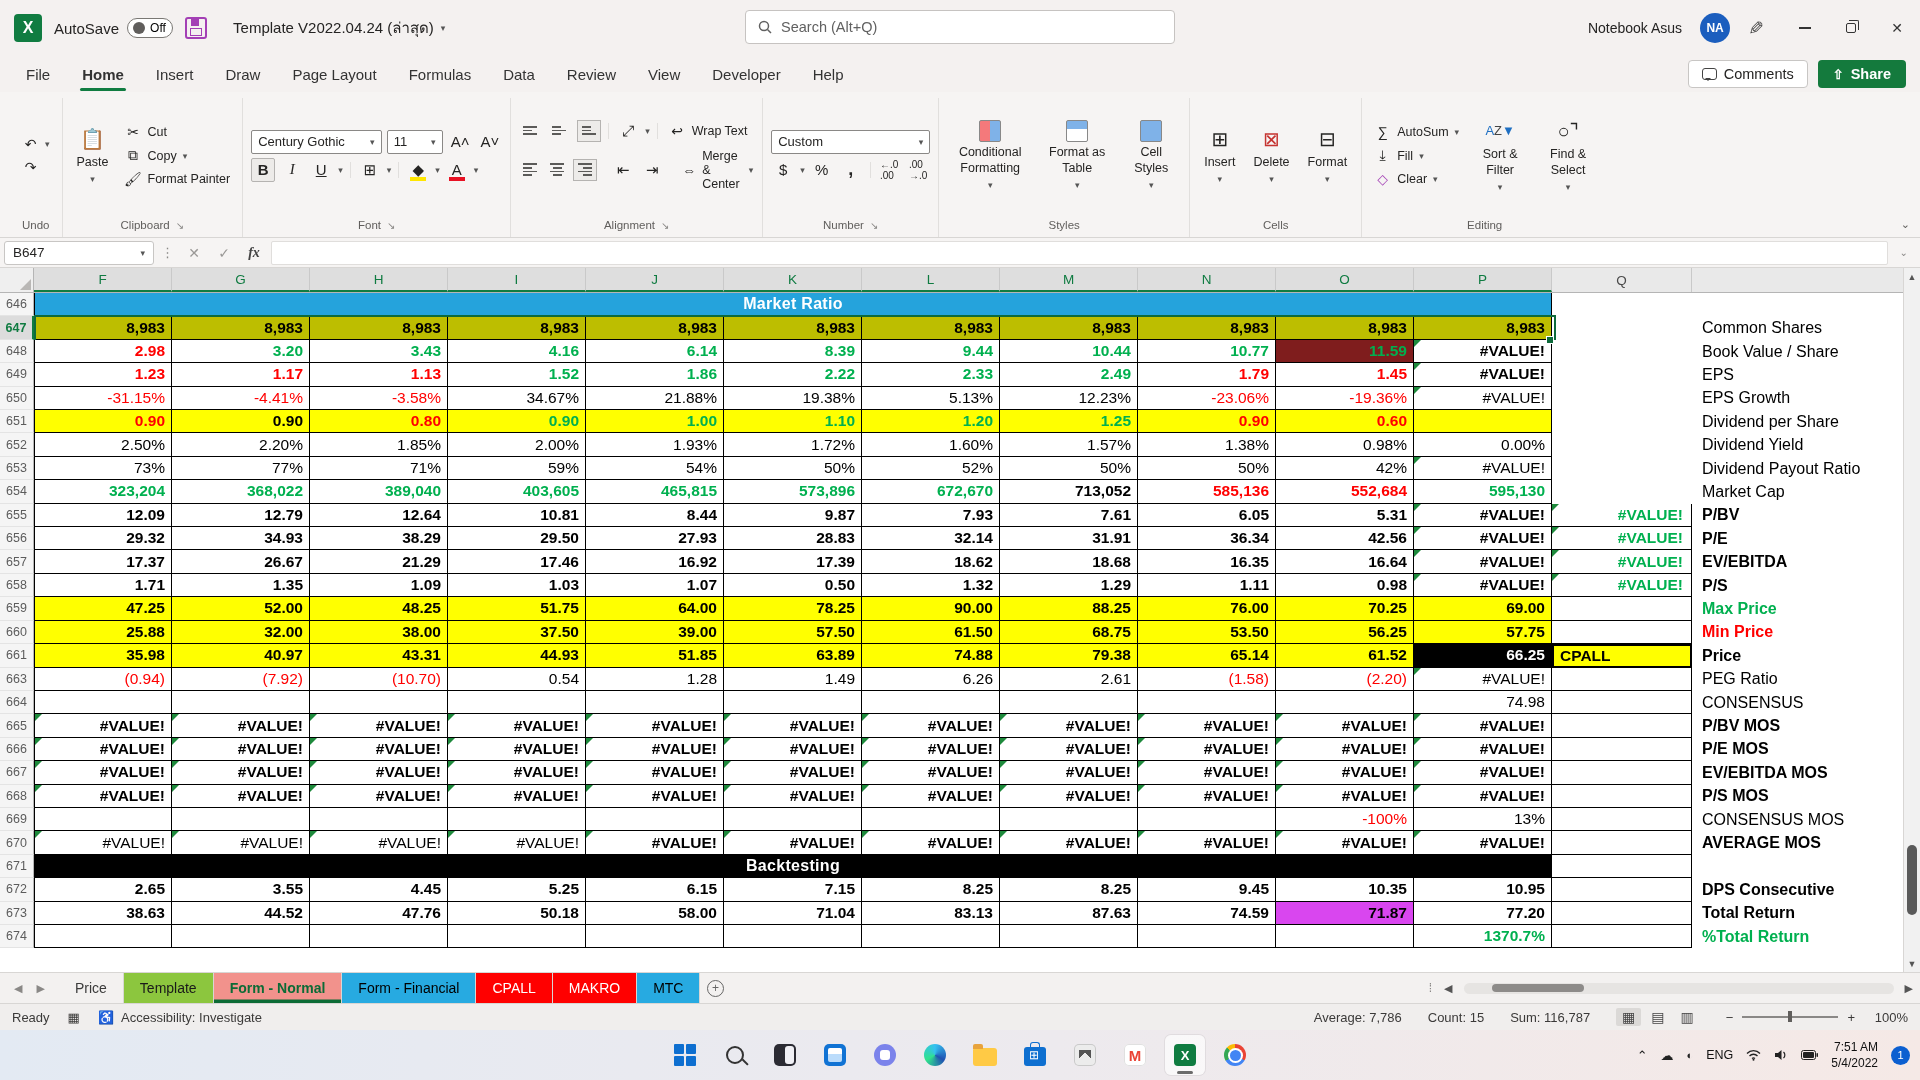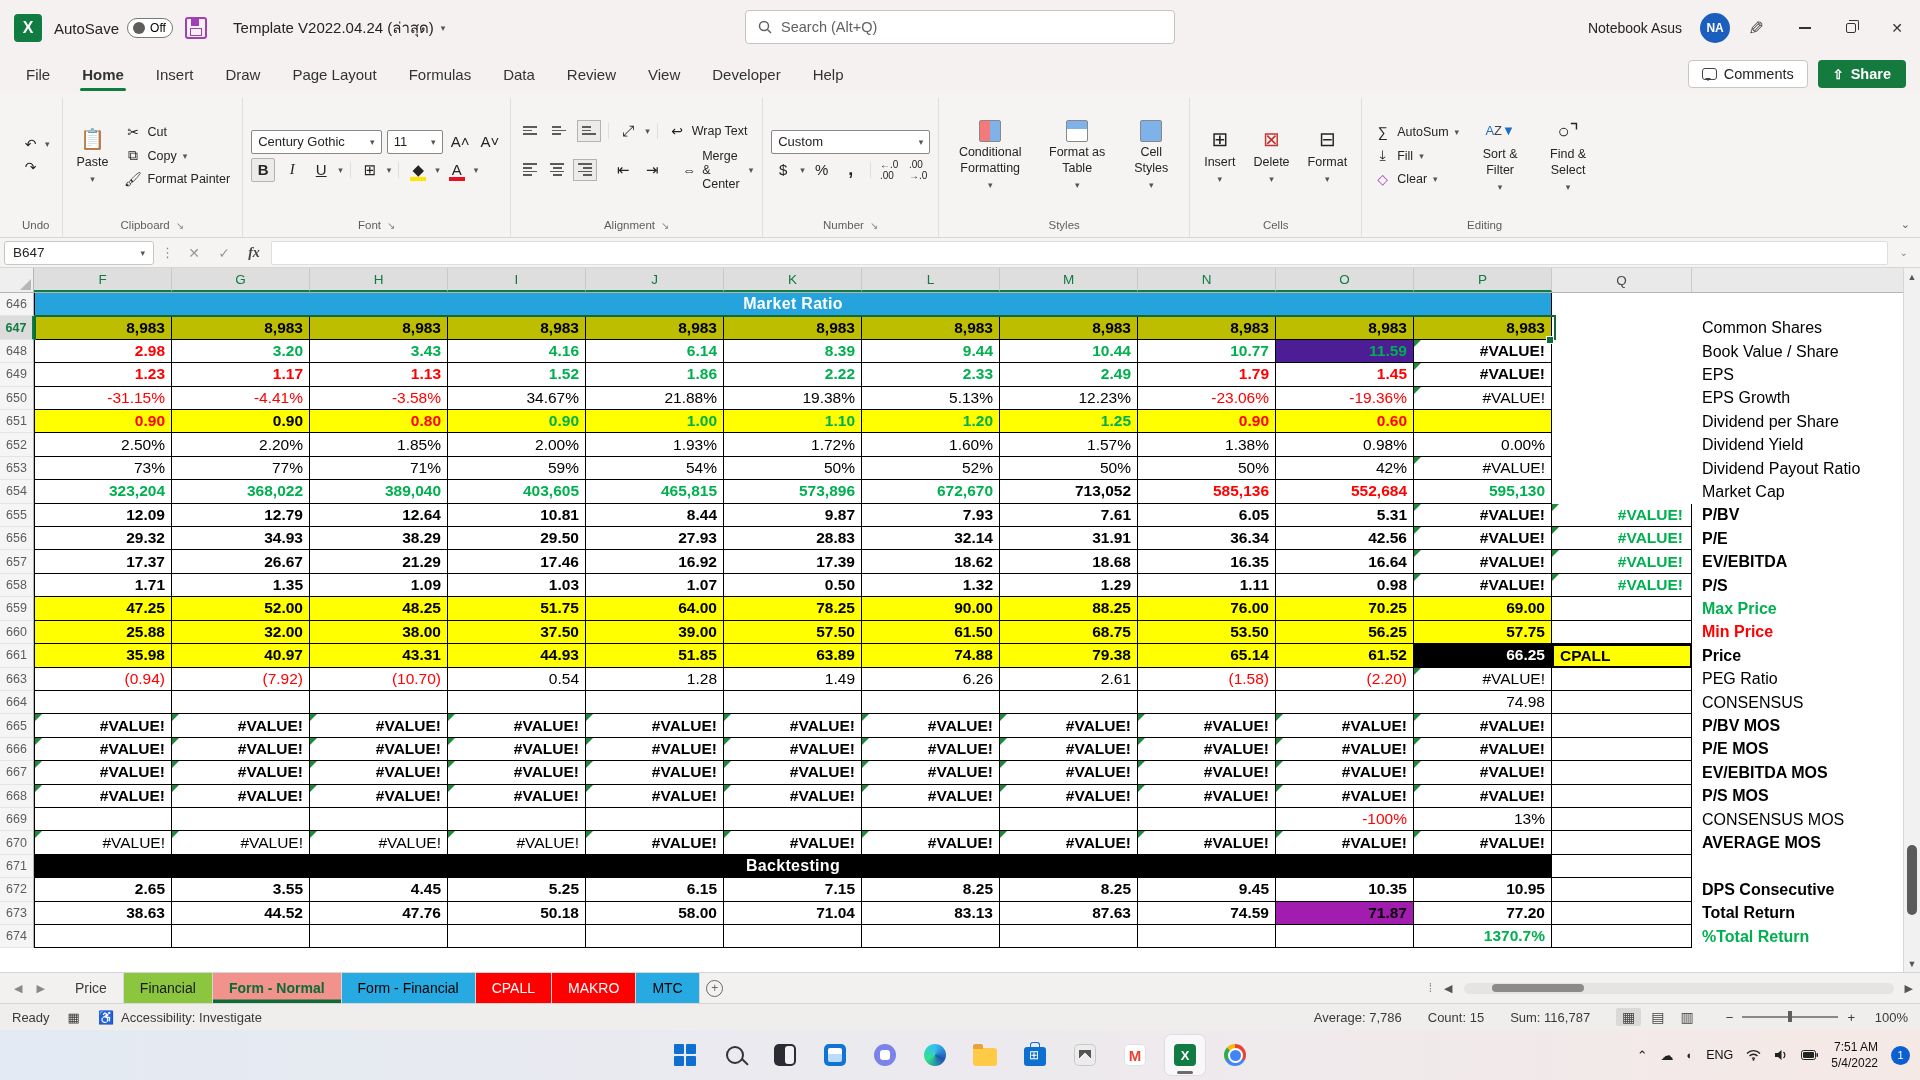--- a/index.html
+++ b/index.html
@@ -535,21 +535,21 @@
           <div class="gut">648</div>
           <div class="c first bold" style="color: rgb(255, 0, 0); background: rgb(255, 255, 255);">2.98</div>
           <div class="c bold" style="color: rgb(0, 176, 79); background: rgb(255, 255, 255);">3.20</div>
           <div class="c bold" style="color: rgb(0, 176, 79); background: rgb(255, 255, 255);">3.43</div>
           <div class="c bold" style="color: rgb(0, 176, 79); background: rgb(255, 255, 255);">4.16</div>
           <div class="c bold" style="color: rgb(0, 176, 79); background: rgb(255, 255, 255);">6.14</div>
           <div class="c bold" style="color: rgb(0, 176, 79); background: rgb(255, 255, 255);">8.39</div>
           <div class="c bold" style="color: rgb(0, 176, 79); background: rgb(255, 255, 255);">9.44</div>
           <div class="c bold" style="color: rgb(0, 176, 79); background: rgb(255, 255, 255);">10.44</div>
           <div class="c bold" style="color: rgb(0, 176, 79); background: rgb(255, 255, 255);">10.77</div>
-          <div class="c bold" style="color: rgb(0, 176, 79); background: #4c1d95;">11.59</div>
+          <div class="c bold" style="color: rgb(0, 176, 79); background: #7f1d1d;">11.59</div>
           <div class="c bold err" style="color: rgb(0, 0, 0); background: rgb(255, 255, 255);">#VALUE!</div>
           <div class="q"></div>
           <div class="lab" style="color: rgb(0, 0, 0);">Book Value / Share</div>
         </div>
         <div class="row">
           <div class="gut">649</div>
           <div class="c first bold" style="color: rgb(255, 0, 0); background: rgb(255, 255, 255);">1.23</div>
           <div class="c bold" style="color: rgb(255, 0, 0); background: rgb(255, 255, 255);">1.17</div>
           <div class="c bold" style="color: rgb(255, 0, 0); background: rgb(255, 255, 255);">1.13</div>
           <div class="c bold" style="color: rgb(0, 176, 79); background: rgb(255, 255, 255);">1.52</div>
@@ -909,21 +909,21 @@
           <div class="gut">673</div>
           <div class="c first bold" style="color: rgb(0, 0, 0); background: rgb(255, 255, 255); padding-left: 46px;">38.63</div>
           <div class="c bold" style="color: rgb(0, 0, 0); background: rgb(255, 255, 255);">44.52</div>
           <div class="c bold" style="color: rgb(0, 0, 0); background: rgb(255, 255, 255);">47.76</div>
           <div class="c bold" style="color: rgb(0, 0, 0); background: rgb(255, 255, 255);">50.18</div>
           <div class="c bold" style="color: rgb(0, 0, 0); background: rgb(255, 255, 255);">58.00</div>
           <div class="c bold" style="color: rgb(0, 0, 0); background: rgb(255, 255, 255);">71.04</div>
           <div class="c bold" style="color: rgb(0, 0, 0); background: rgb(255, 255, 255);">83.13</div>
           <div class="c bold" style="color: rgb(0, 0, 0); background: rgb(255, 255, 255);">87.63</div>
           <div class="c bold" style="color: rgb(0, 0, 0); background: rgb(255, 255, 255);">74.59</div>
-          <div class="c bold" style="color: rgb(0, 0, 0); background: #a21caf; text-align: center;">71.87</div>
+          <div class="c bold" style="color: rgb(0, 0, 0); background: #d946ef; text-align: center;">71.87</div>
           <div class="c bold" style="color: rgb(0, 0, 0); background: rgb(255, 255, 255);">77.20</div>
           <div class="q bordered" style="color: rgb(0, 0, 0);"></div>
           <div class="lab" style="color: rgb(0, 0, 0); font-weight: bold;">Total Return</div>
         </div>
         <div class="row">
           <div class="gut">674</div>
           <div class="c first bold" style="color: rgb(0, 0, 0); background: rgb(255, 255, 255);"></div>
           <div class="c bold" style="color: rgb(0, 0, 0); background: rgb(255, 255, 255);"></div>
           <div class="c bold" style="color: rgb(0, 0, 0); background: rgb(255, 255, 255);"></div>
           <div class="c bold" style="color: rgb(0, 0, 0); background: rgb(255, 255, 255);"></div>
@@ -947,21 +947,21 @@
     </div>
   </div>
 
   <div class="tabstrip">
     <div class="tabnav">
       <span>◀</span>
       <span>▶</span>
     </div>
     <div class="stabs" id="sheetTabs">
         <div class="stab" style="background: transparent; color: rgb(59, 59, 59);">Price</div>
-        <div class="stab" style="background: rgb(140, 198, 62); color: rgb(26, 26, 26);">Financial</div>
+        <div class="stab" style="background: rgb(140, 198, 62); color: rgb(26, 26, 26);">Template</div>
         <div class="stab active" style="background: rgb(242, 146, 140); color: rgb(12, 107, 54);">Form - Normal</div>
         <div class="stab" style="background: rgb(39, 170, 225); color: rgb(0, 0, 0);">Form - Financial</div>
         <div class="stab" style="background: rgb(255, 0, 0); color: rgb(255, 255, 255);">CPALL</div>
         <div class="stab" style="background: rgb(255, 0, 0); color: rgb(255, 255, 255);">MAKRO</div>
         <div class="stab" style="background: rgb(39, 170, 225); color: rgb(0, 0, 0);">MTC</div>
       </div>
     <div class="addsheet">
         <span class="plus-circle">+</span>
       </div>
     <div class="hscroll">

